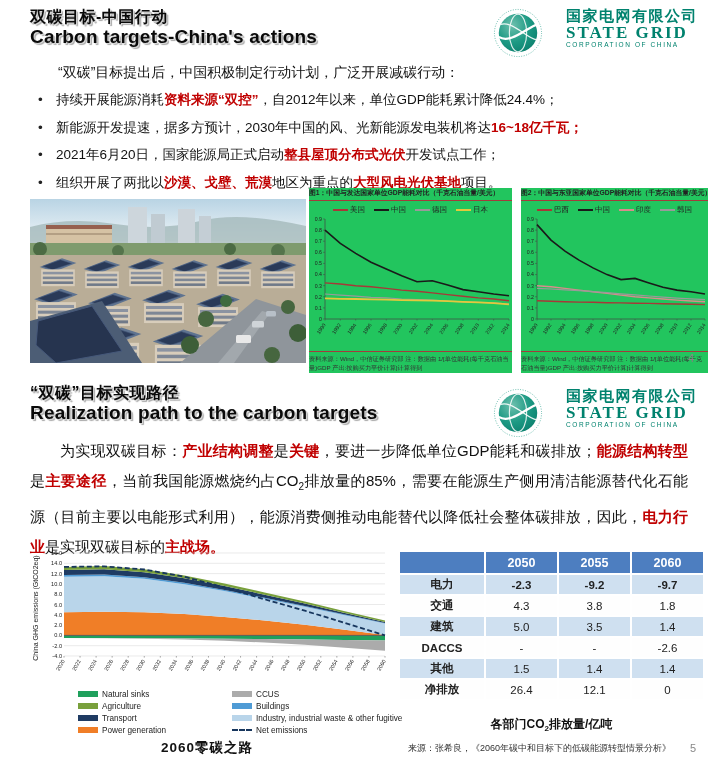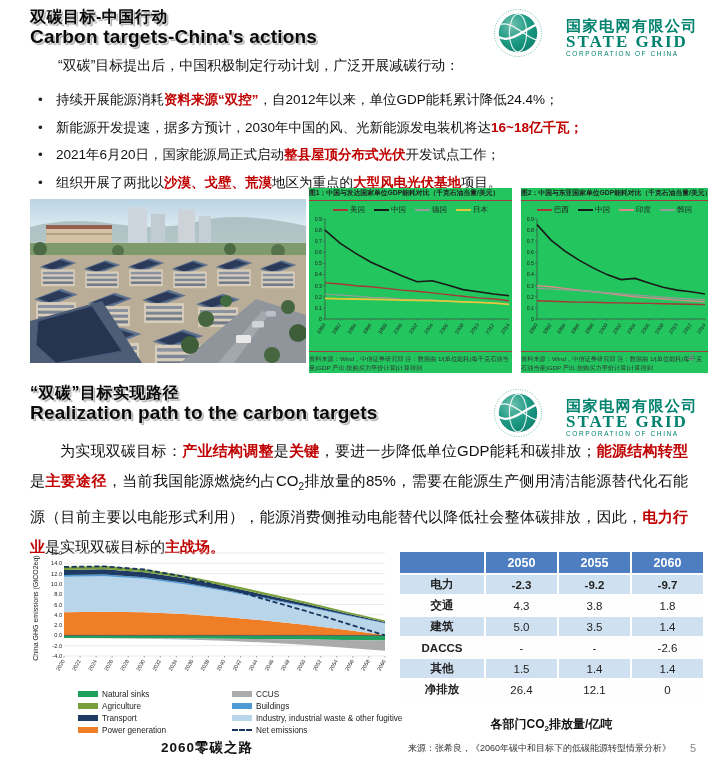--- a/index.html
+++ b/index.html
@@ -9,30 +9,30 @@
   #slide1{top:0;height:378px;}
   #slide2{top:378px;height:384px;}
 
   
   .s-title{position:absolute;left:30px;top:8px;line-height:1.15;}
   .s-title .zh{font-size:16px;font-weight:bold;color:#0a0a0a;letter-spacing:.5px;
                text-shadow:1px 1px 0 #d8d8d8,2px 2px 1px #a8a8a8;}
   .s-title .en{font-size:19px;font-weight:bold;color:#0a0a0a;letter-spacing:.2px;
                text-shadow:1px 1px 0 #d8d8d8,2px 2px 1px #a8a8a8;}
 
-  .logo{position:absolute;right:12px;display:flex;align-items:flex-end;gap:23px;}
+  .logo{position:absolute;right:12px;display:flex;align-items:flex-start;gap:23px;}
   #slide1 .logo{top:8px;} #slide2 .logo{top:10px;}
   .logo svg{width:50px;height:50px;}
   .logo-text{line-height:1.05;color:#00826e;}
   .logo-text .lzh{font-size:15px;font-weight:bold;letter-spacing:1.5px;}
   .logo-text .len{font-family:"Liberation Serif",serif;font-size:17px;font-weight:bold;letter-spacing:2px;}
   .logo-text .lsub{font-size:6.5px;letter-spacing:1.6px;}
 
   
-  .intro{position:absolute;left:58px;top:57px;font-size:14px;}
+  .intro{position:absolute;left:58px;top:64px;font-size:14px;}
   .bullets{position:absolute;left:38px;top:91px;width:662px;display:flex;flex-direction:column;gap:10px;}
   .bullet{display:flex;font-size:13.5px;line-height:17.5px;}
   .bullet .dot{width:18px;color:#222;flex:none;}
   .red{color:#c00000;font-weight:bold;}
 
   .photo{position:absolute;left:30px;top:199px;width:276px;height:164px;overflow:hidden;}
   .photo svg{display:block;}
 
   .chartbox{position:absolute;top:188px;background:#22c55e;}
   #cb1{left:309px;width:203px;}

